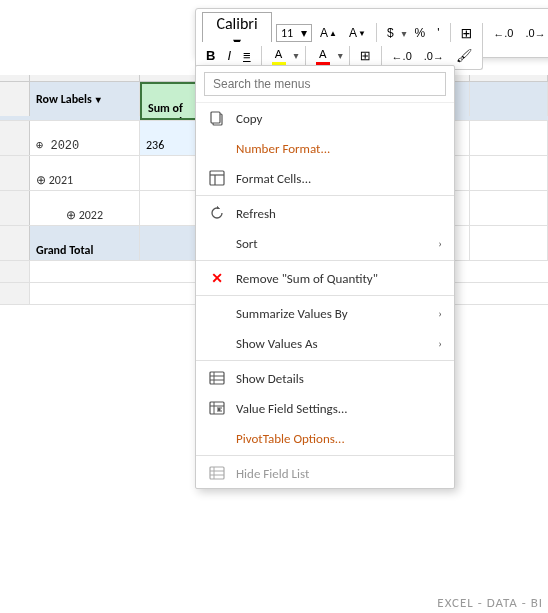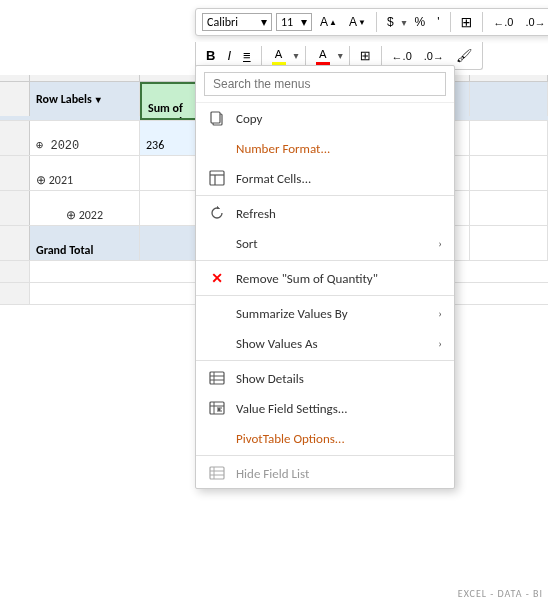--- a/index.html
+++ b/index.html
@@ -33,26 +33,27 @@
       border: 1px solid #ccc;
       border-radius: 3px;
       padding: 3px 6px;
       gap: 4px;
       z-index: 10;
       box-shadow: 0 2px 6px rgba(0,0,0,0.15);
     }
     .toolbar-font-name {
       border: 1px solid #aaa;
       padding: 1px 4px;
-      font-size: 12px;
+      font-size: 16px;
       width: 70px;
       display: flex;
       align-items: center;
       justify-content: space-between;
       cursor: pointer;
+      flex-direction: column;
     }
     .toolbar-font-size {
       border: 1px solid #aaa;
       padding: 1px 4px;
       font-size: 12px;
       width: 36px;
       display: flex;
       align-items: center;
       justify-content: space-between;
       cursor: pointer;
@@ -213,23 +214,23 @@
     .menu-item.red-icon .menu-icon {
       color: red;
     }
     .menu-item.gray-label .menu-label {
       color: #999;
     }
 
     
     .watermark {
       position: absolute;
-      bottom: 13px;
+      bottom: 3px;
       right: 5px;
-      font-size: 10px;
+      font-size: 13px;
       color: #999;
       letter-spacing: 1px;
     }
 
     
     .font-btn-bold { font-weight: bold; font-size: 13px; }
     .font-btn-italic { font-style: italic; font-size: 13px; }
     .underline-icon { text-decoration: underline; font-size: 13px; }
 
     .color-btn {

